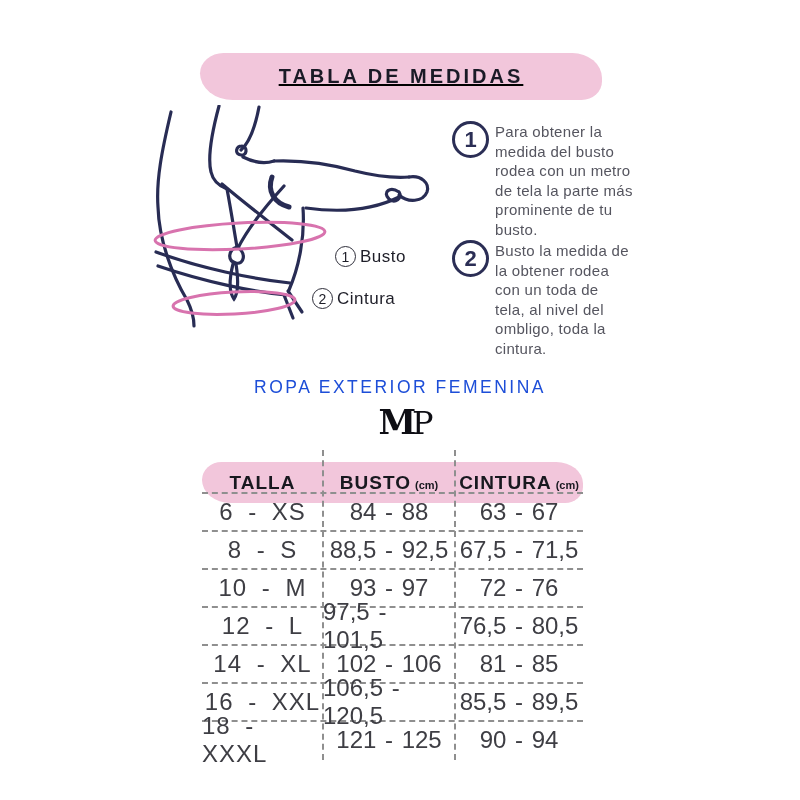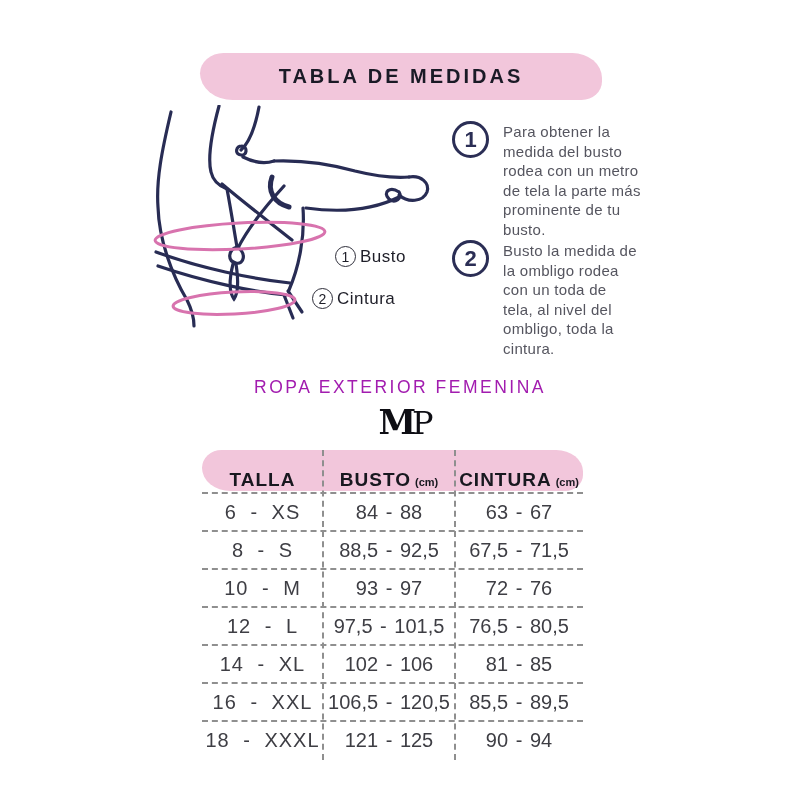--- a/index.html
+++ b/index.html
@@ -6,21 +6,21 @@
   body { background:#ffffff; }
   .canvas {
     position:relative; width:800px; height:800px; margin:0 auto;
     background:#ffffff; font-family:"Liberation Sans", sans-serif; overflow:hidden;
   }
   
   .title-blob {
     position:absolute; left:200px; top:53px; width:402px; height:47px;
     background:#F2C6DB;
     border-radius: 30px 38px 26px 42px / 26px 32px 24px 34px;
-    display:flex; align-items:center; justify-content:center;
+    display:flex; align-items:center; justify-content:center;text-decoration:underline;
   }
   .title-text { font-size:20px; font-weight:bold; letter-spacing:3px; color:#1A1A26; }
 
   
   .illustration { position:absolute; left:140px; top:105px; }
 
   .measure-tag { position:absolute; display:flex; align-items:center; gap:4px; }
   .tag-circle {
     width:21px; height:21px; border:1.5px solid #2E2E3A; border-radius:50%;
     display:flex; align-items:center; justify-content:center;
@@ -30,48 +30,48 @@
   .tag-bust  { left:335px; top:246px; }
   .tag-waist { left:312px; top:288px; }
 
   
   .step { position:absolute; left:452px; display:flex; align-items:flex-start; width:200px; }
   .step-circle {
     width:37px; height:37px; border:3px solid #2B2E55; border-radius:50%;
     display:flex; align-items:center; justify-content:center;
     font-weight:bold; font-size:22px; color:#2B2E55; background:#fff; flex:none;
   }
-  .step-lines { margin-left:14px; font-size:15px; line-height:19.5px; color:#55555F; letter-spacing:0.3px; padding-top:1px; }
+  .step-lines { margin-left:6px; font-size:15px; line-height:19.5px; color:#55555F; letter-spacing:0.3px; padding-top:1px; }
   .step-1 { top:121px; }
   .step-2 { top:240px; }
 
   
   .section-heading {
     position:absolute; left:0; top:377px; width:800px; text-align:center;
-    font-size:17.5px; letter-spacing:2.5px; color:#a21caf;
+    font-size:17.5px; letter-spacing:2.5px; color:#1d4ed8;
   }
   .logo { position:absolute; left:0; top:402px; width:800px; text-align:center; font-family:"DejaVu Serif", serif; color:#0E0E14;padding-left:12px; }
   .logo-m { font-size:34px; font-weight:bold; }
   .logo-p { font-size:32px; font-weight:400; margin-left:-4px; }
 
   
   .size-table { position:absolute; left:202px; top:450px; width:381px; height:312px; }
   .table-header {
-    position:absolute; left:0; top:0; width:381px; height:41px;
+    position:absolute; left:0; top:12px; width:381px; height:41px;
     background:#F2C6DB;
     border-radius: 22px 30px 20px 32px / 20px 24px 18px 26px;
-    display:flex; align-items:flex-end;
+    display:flex; align-items:center;
   }
   .th { display:flex; align-items:baseline; justify-content:center; }
   .th-label { font-weight:bold; font-size:19px; letter-spacing:1px; color:#18181F; }
   .th-unit  { font-weight:bold; font-size:11px; margin-left:4px; color:#18181F; }
   .col-1 { width:121px; } .col-2 { width:132px; } .col-3 { width:128px; }
   .table-body { position:absolute; left:0; top:42px; width:381px; }
   .tr { display:flex; height:38px; border-top:2px dashed #8F8F8F; }
-  .td { display:flex; align-items:center; justify-content:center; font-size:20px; color:#3E3E44; }
+  .td { display:flex; align-items:center; justify-content:center; font-size:24px; color:#3E3E44; }
   .td.col-1 { letter-spacing:1px; word-spacing:7px; }
   .td.col-2, .td.col-3 { word-spacing:2px; }
   .vline { position:absolute; top:0; height:310px; width:0; border-left:2px dashed #8F8F8F; }
   .vline-1 { left:120px; } .vline-2 { left:252px; }
 </style>
 </head>
 <body>
 
 <div class="canvas">
 
@@ -143,21 +143,21 @@
       <div>busto.</div>
     </div>
   </div>
 
   <div class="step step-2">
     <div class="step-circle">
       <span>2</span>
     </div>
     <div class="step-lines">
       <div>Busto la medida de</div>
-      <div>la ombligo rodea</div>
+      <div>la obtener rodea</div>
       <div>con un toda de</div>
       <div>tela, al nivel del</div>
       <div>ombligo, toda la</div>
       <div>cintura.</div>
     </div>
   </div>
 
   <div class="section-heading">ROPA EXTERIOR FEMENINA</div>
   <div class="logo">
     <span class="logo-m">M</span><span class="logo-p">P</span>

